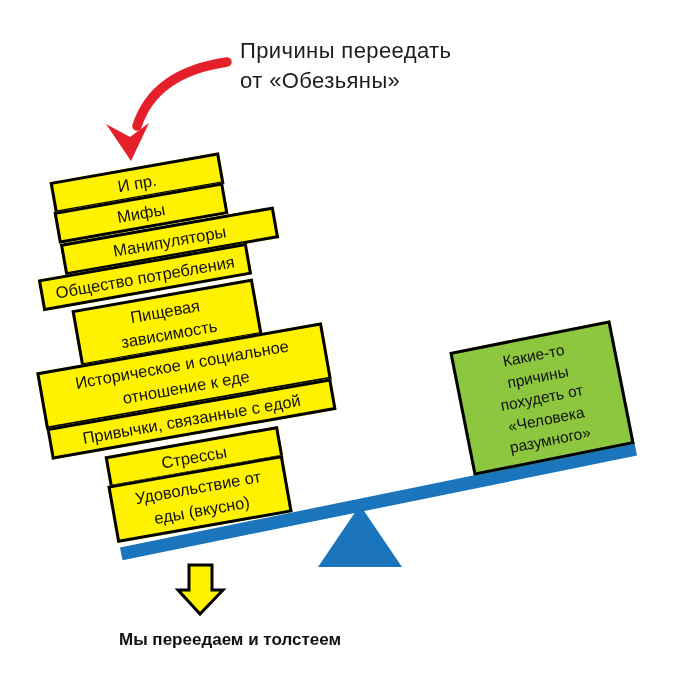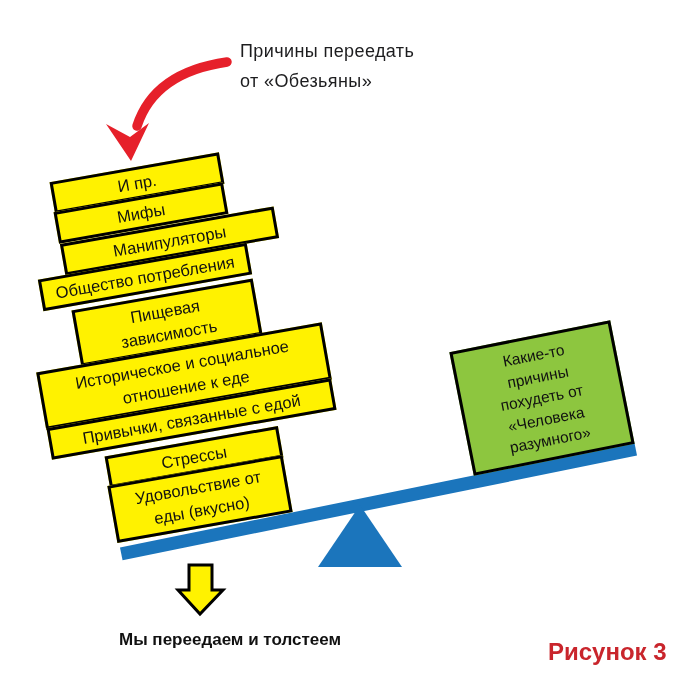--- a/index.html
+++ b/index.html
@@ -27,21 +27,21 @@
   .red-arrow-head { fill: var(--arrow-red, #E6202A); }
   .yellow-arrow-shape {
     fill: var(--block-yellow, #FFF200);
     stroke: #000000;
     stroke-width: 3;
     stroke-linejoin: miter;
   }
   .title {
     position: absolute;
     left: 240px; top: 36px;
-    font-size: 18px;
+    font-size: 22px;
     line-height: 30px;
     white-space: pre-line;
     color: #1d1d1f;
     letter-spacing: 0.4px;
   }
   .blk {
     position: absolute;
     background: var(--block-yellow, #FFF200);
     border: 3px solid #000000;
     box-sizing: border-box;
@@ -168,15 +168,14 @@
   <div class="green-block">
     <span>Какие-то
 причины
 похудеть от
 «Человека
 разумного»</span>
   </div>
 
   <div class="caption">Мы переедаем и толстеем</div>
 
-  <div class="figure-label">Рисунок 3</div>
 
 </div>
 
 </body></html>

